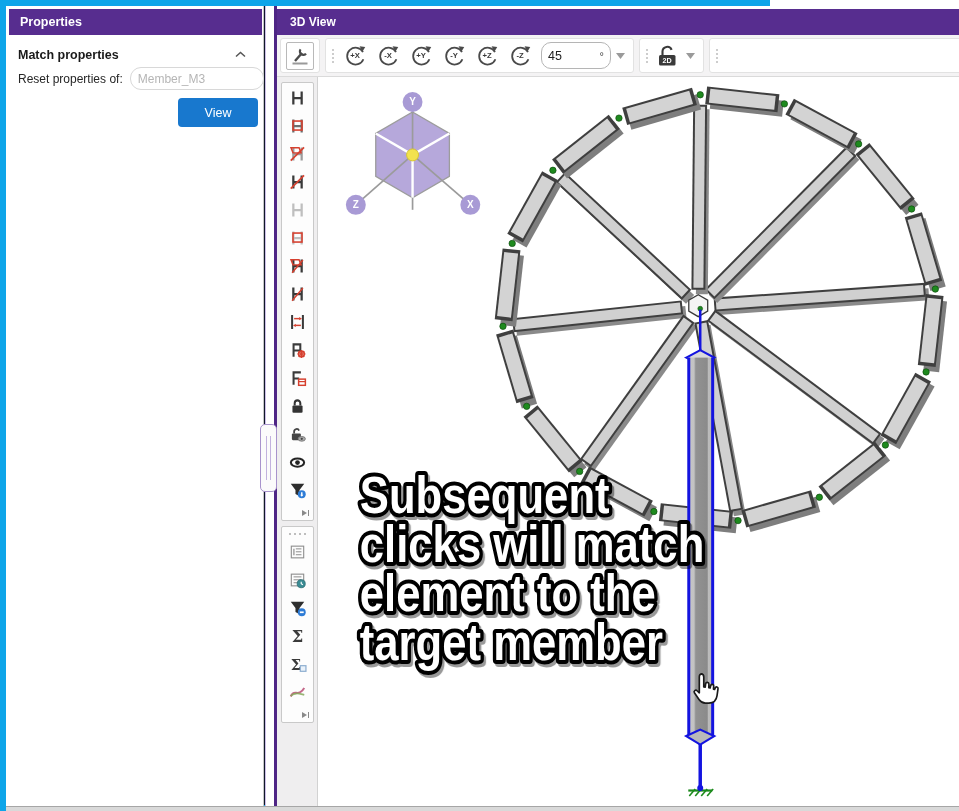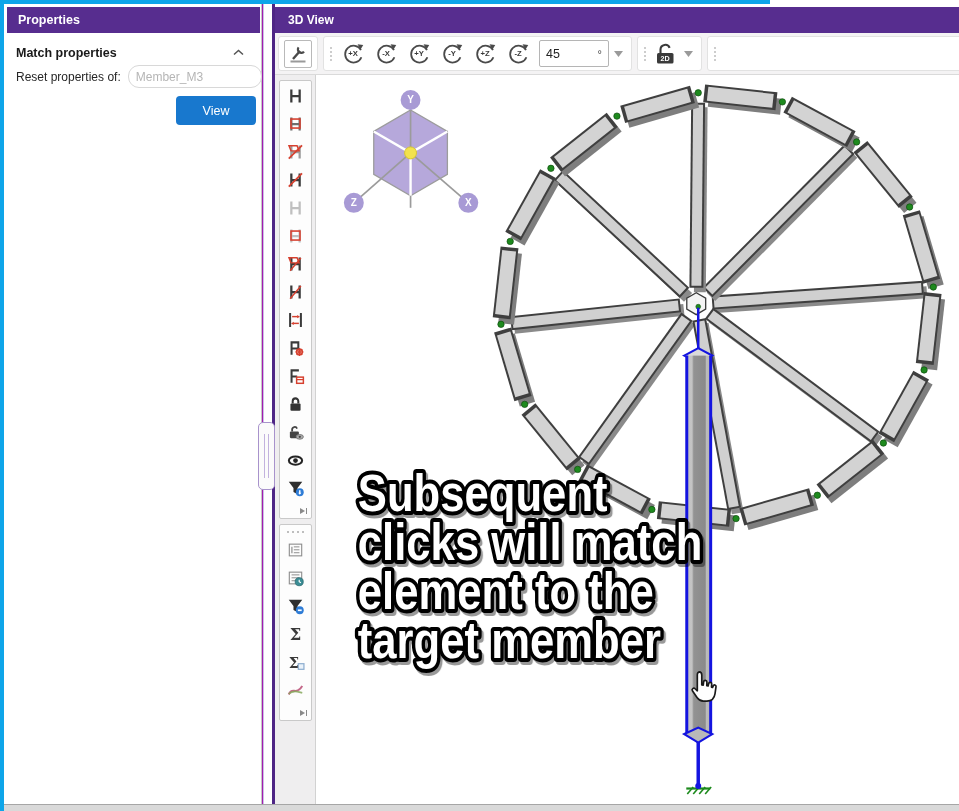--- a/index.html
+++ b/index.html
@@ -1,18 +1,18 @@
 <!DOCTYPE html>
 <html><head>
 <meta charset="utf-8">
 <style>
   * { box-sizing: border-box; margin: 0; padding: 0; }
   html,body { width:959px; height:811px; overflow:hidden; background:#fff;
     font-family:"Liberation Sans",sans-serif; }
-  .app { position:relative; width:770px; height:811px; border:4px solid #0ea5e9; background:#a21caf; }
+  .app { position:relative; width:770px; height:811px; border:6px solid #0ea5e9; background:#0f172a; }
 
   
   .left-panel { position:absolute; left:0; top:0; width:258px; height:800px;
     background:#fff; border-right:1px solid #C6C6C6; }
   .p-header { position:absolute; left:3px; top:3px; right:1px; height:26px; background:#572D8F;
     color:#fff; font-size:12.5px; font-weight:bold; display:flex; align-items:center; padding-left:11px; }
   .sec-row { position:absolute; top:37px; left:0; right:5px; height:23px; display:flex;
     align-items:center; justify-content:space-between; padding:0 12px; font-size:12.5px;
     font-weight:bold; color:#1A1A1A; cursor:default; }
   .match-row { position:absolute; top:60px; left:12px; right:6px; height:25px;
@@ -40,21 +40,21 @@
   .toolbar { position:absolute; top:29px; left:0; right:1px; height:42px; background:#F4F3F4;
     border-bottom:1px solid #DADADA; display:flex; align-items:center; gap:5px; padding:0 0 0 3px; }
   .tg { height:35px; background:#fff; border:1px solid #E2E2E2; border-radius:3px;
     display:flex; align-items:center; padding:0 5px; gap:2px; flex:0 0 auto; }
   .tg-last { flex:1 1 auto; min-width:0; overflow:hidden; white-space:nowrap; }
   .hdots { display:flex; flex-direction:column; gap:2px; margin:0 4px 0 1px; }
   .hdots i { width:2px; height:2px; border-radius:50%; background:#BDBDBD; }
   .tbtn { background:none; border:none; padding:1px 2px; display:flex; align-items:center;
     justify-content:center; cursor:pointer; }
   .wrench-btn { width:28px; height:28px; border:1px solid #B9B9B9; border-radius:2px; background:#fff; }
-  .angle-box { width:70px; height:27px; border:1px solid #B5B5B5; border-radius:2px; display:flex;
+  .angle-box { width:70px; height:27px; border:1px solid #B5B5B5; border-radius:10px; display:flex;
     align-items:center; padding:0 6px; margin-left:3px; }
   .angle-box input { border:none; outline:none; width:34px; font-size:12.5px; color:#222; }
   .angle-box .deg { margin-left:auto; font-size:11px; color:#444; }
   .dd { margin:0 3px; display:flex; align-items:center; }
   .view-btn { font-size:12px; color:#3C3C3C; padding:0 7px; background:none; border:none;
     cursor:pointer; height:26px; }
 
   
   .strip { position:absolute; left:0; top:71px; bottom:0; width:41px; background:#EFEEEF;
     border-right:1px solid #D2D2D2; }

